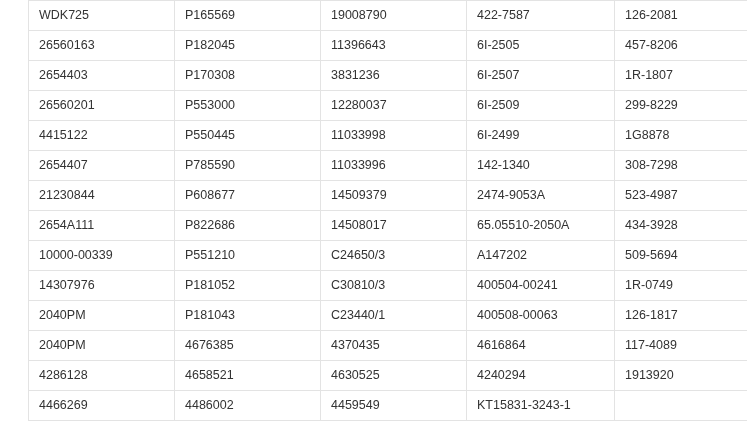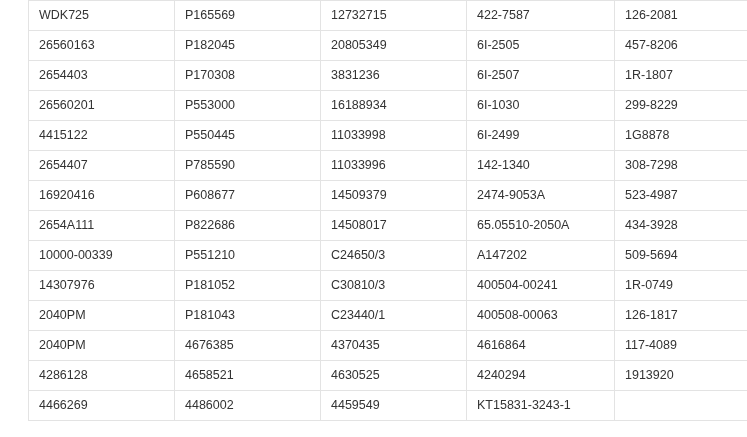--- a/index.html
+++ b/index.html
@@ -50,61 +50,61 @@
 </style>
 </head>
 <body>
 
 <div class="table-wrap">
   <table class="parts-table">
     <tbody>
       <tr>
         <td class="c0">WDK725</td>
         <td class="c1">P165569</td>
-        <td class="c2">12732715</td>
+        <td class="c2">19008790</td>
         <td class="c3">422-7587</td>
         <td class="c4">126-2081</td>
       </tr>
       <tr>
         <td class="c0">26560163</td>
         <td class="c1">P182045</td>
-        <td class="c2">20805349</td>
+        <td class="c2">11396643</td>
         <td class="c3">6I-2505</td>
         <td class="c4">457-8206</td>
       </tr>
       <tr>
         <td class="c0">2654403</td>
         <td class="c1">P170308</td>
         <td class="c2">3831236</td>
         <td class="c3">6I-2507</td>
         <td class="c4">1R-1807</td>
       </tr>
       <tr>
         <td class="c0">26560201</td>
         <td class="c1">P553000</td>
-        <td class="c2">16188934</td>
-        <td class="c3">6I-1030</td>
+        <td class="c2">12280037</td>
+        <td class="c3">6I-2509</td>
         <td class="c4">299-8229</td>
       </tr>
       <tr>
         <td class="c0">4415122</td>
         <td class="c1">P550445</td>
         <td class="c2">11033998</td>
         <td class="c3">6I-2499</td>
         <td class="c4">1G8878</td>
       </tr>
       <tr>
         <td class="c0">2654407</td>
         <td class="c1">P785590</td>
         <td class="c2">11033996</td>
         <td class="c3">142-1340</td>
         <td class="c4">308-7298</td>
       </tr>
       <tr>
-        <td class="c0">16920416</td>
+        <td class="c0">21230844</td>
         <td class="c1">P608677</td>
         <td class="c2">14509379</td>
         <td class="c3">2474-9053A</td>
         <td class="c4">523-4987</td>
       </tr>
       <tr>
         <td class="c0">2654A111</td>
         <td class="c1">P822686</td>
         <td class="c2">14508017</td>
         <td class="c3">65.05510-2050A</td>

